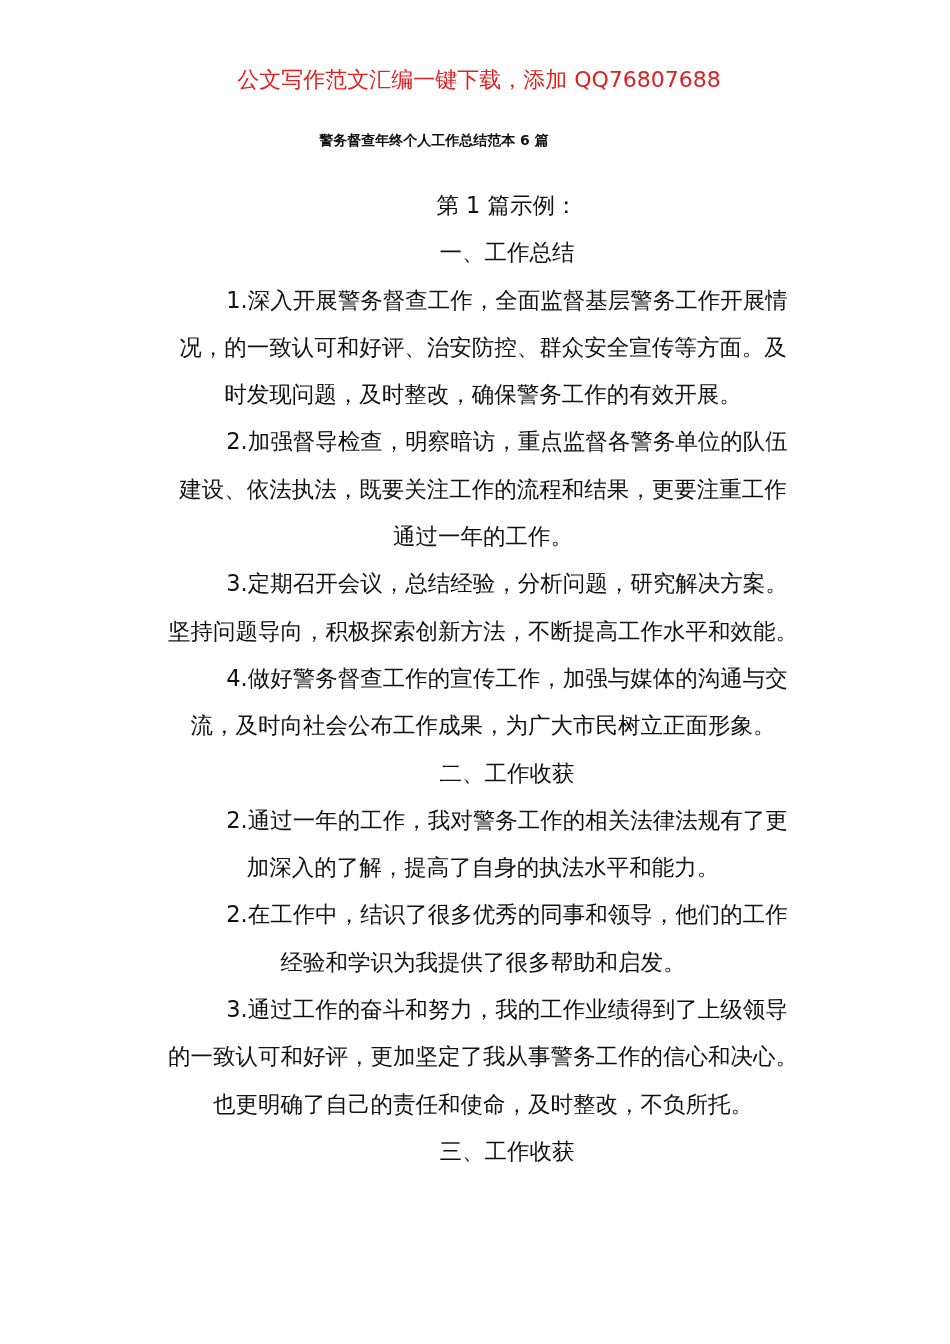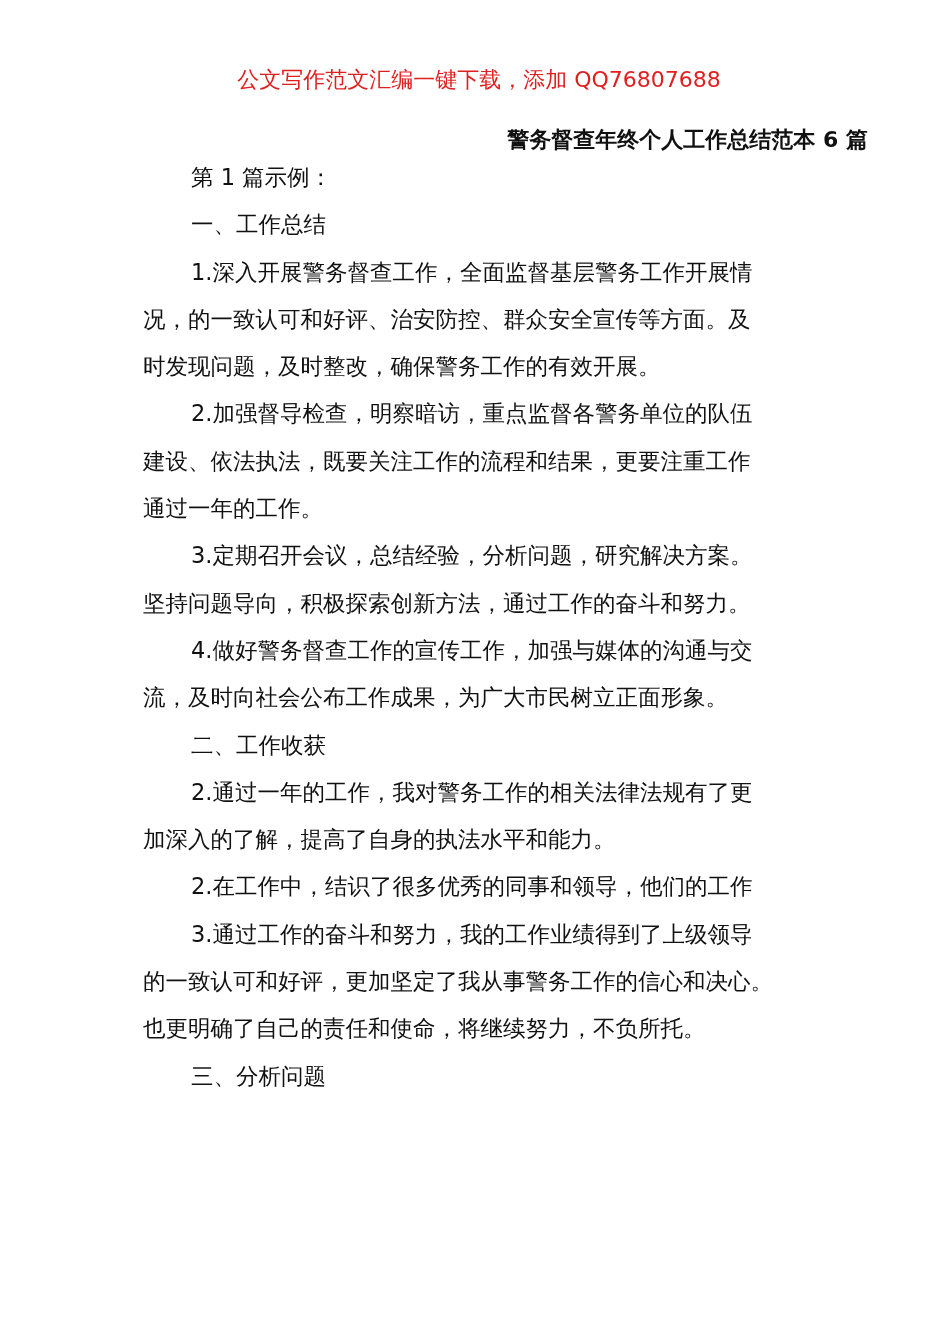--- a/index.html
+++ b/index.html
@@ -24,31 +24,32 @@
       font-size: 22px;
       line-height: 28px;
       color: #e02020;
       letter-spacing: 0px;
     }
     .doc-title {
       position: absolute;
       top: 124px;
       left: 0;
       width: 868px;
-      text-align: right;
-      font-size: 22px;
+      text-align: center;
+      font-size: 14px;
       line-height: 32px;
       font-weight: bold;
       color: #111111;
     }
     .body-text {
       position: absolute;
-      top: 154px;
+      top: 182px;
       left: 143px;
       width: 680px;
+      text-align: center;
     }
     .line {
       height: 47.3px;
       line-height: 47.3px;
       font-size: 22.5px;
       white-space: nowrap;
       color: #111111;
     }
     .line.indent {
       padding-left: 48px;
@@ -77,49 +78,50 @@
       </div>
 
       <div>
         <div class="line indent">2.加强督导检查，明察暗访，重点监督各警务单位的队伍</div>
         <div class="line">建设、依法执法，既要关注工作的流程和结果，更要注重工作</div>
         <div class="line">通过一年的工作。</div>
       </div>
 
       <div>
         <div class="line indent">3.定期召开会议，总结经验，分析问题，研究解决方案。</div>
-        <div class="line">坚持问题导向，积极探索创新方法，通过工作的奋斗和努力。</div>
+        <div class="line">坚持问题导向，积极探索创新方法，不断提高工作水平和效能。</div>
       </div>
 
       <div>
         <div class="line indent">4.做好警务督查工作的宣传工作，加强与媒体的沟通与交</div>
         <div class="line">流，及时向社会公布工作成果，为广大市民树立正面形象。</div>
       </div>
     </div>
 
     <div>
       <div class="line indent">二、工作收获</div>
 
       <div>
         <div class="line indent">2.通过一年的工作，我对警务工作的相关法律法规有了更</div>
         <div class="line">加深入的了解，提高了自身的执法水平和能力。</div>
       </div>
 
       <div>
         <div class="line indent">2.在工作中，结识了很多优秀的同事和领导，他们的工作</div>
+        <div class="line">经验和学识为我提供了很多帮助和启发。</div>
       </div>
 
       <div>
         <div class="line indent">3.通过工作的奋斗和努力，我的工作业绩得到了上级领导</div>
         <div class="line">的一致认可和好评，更加坚定了我从事警务工作的信心和决心。</div>
       </div>
 
       <div>
-        <div class="line">也更明确了自己的责任和使命，将继续努力，不负所托。</div>
+        <div class="line">也更明确了自己的责任和使命，及时整改，不负所托。</div>
       </div>
     </div>
 
     <div>
-      <div class="line indent">三、分析问题</div>
+      <div class="line indent">三、工作收获</div>
     </div>
 
   </div>
 </div>
 
 </body></html>

